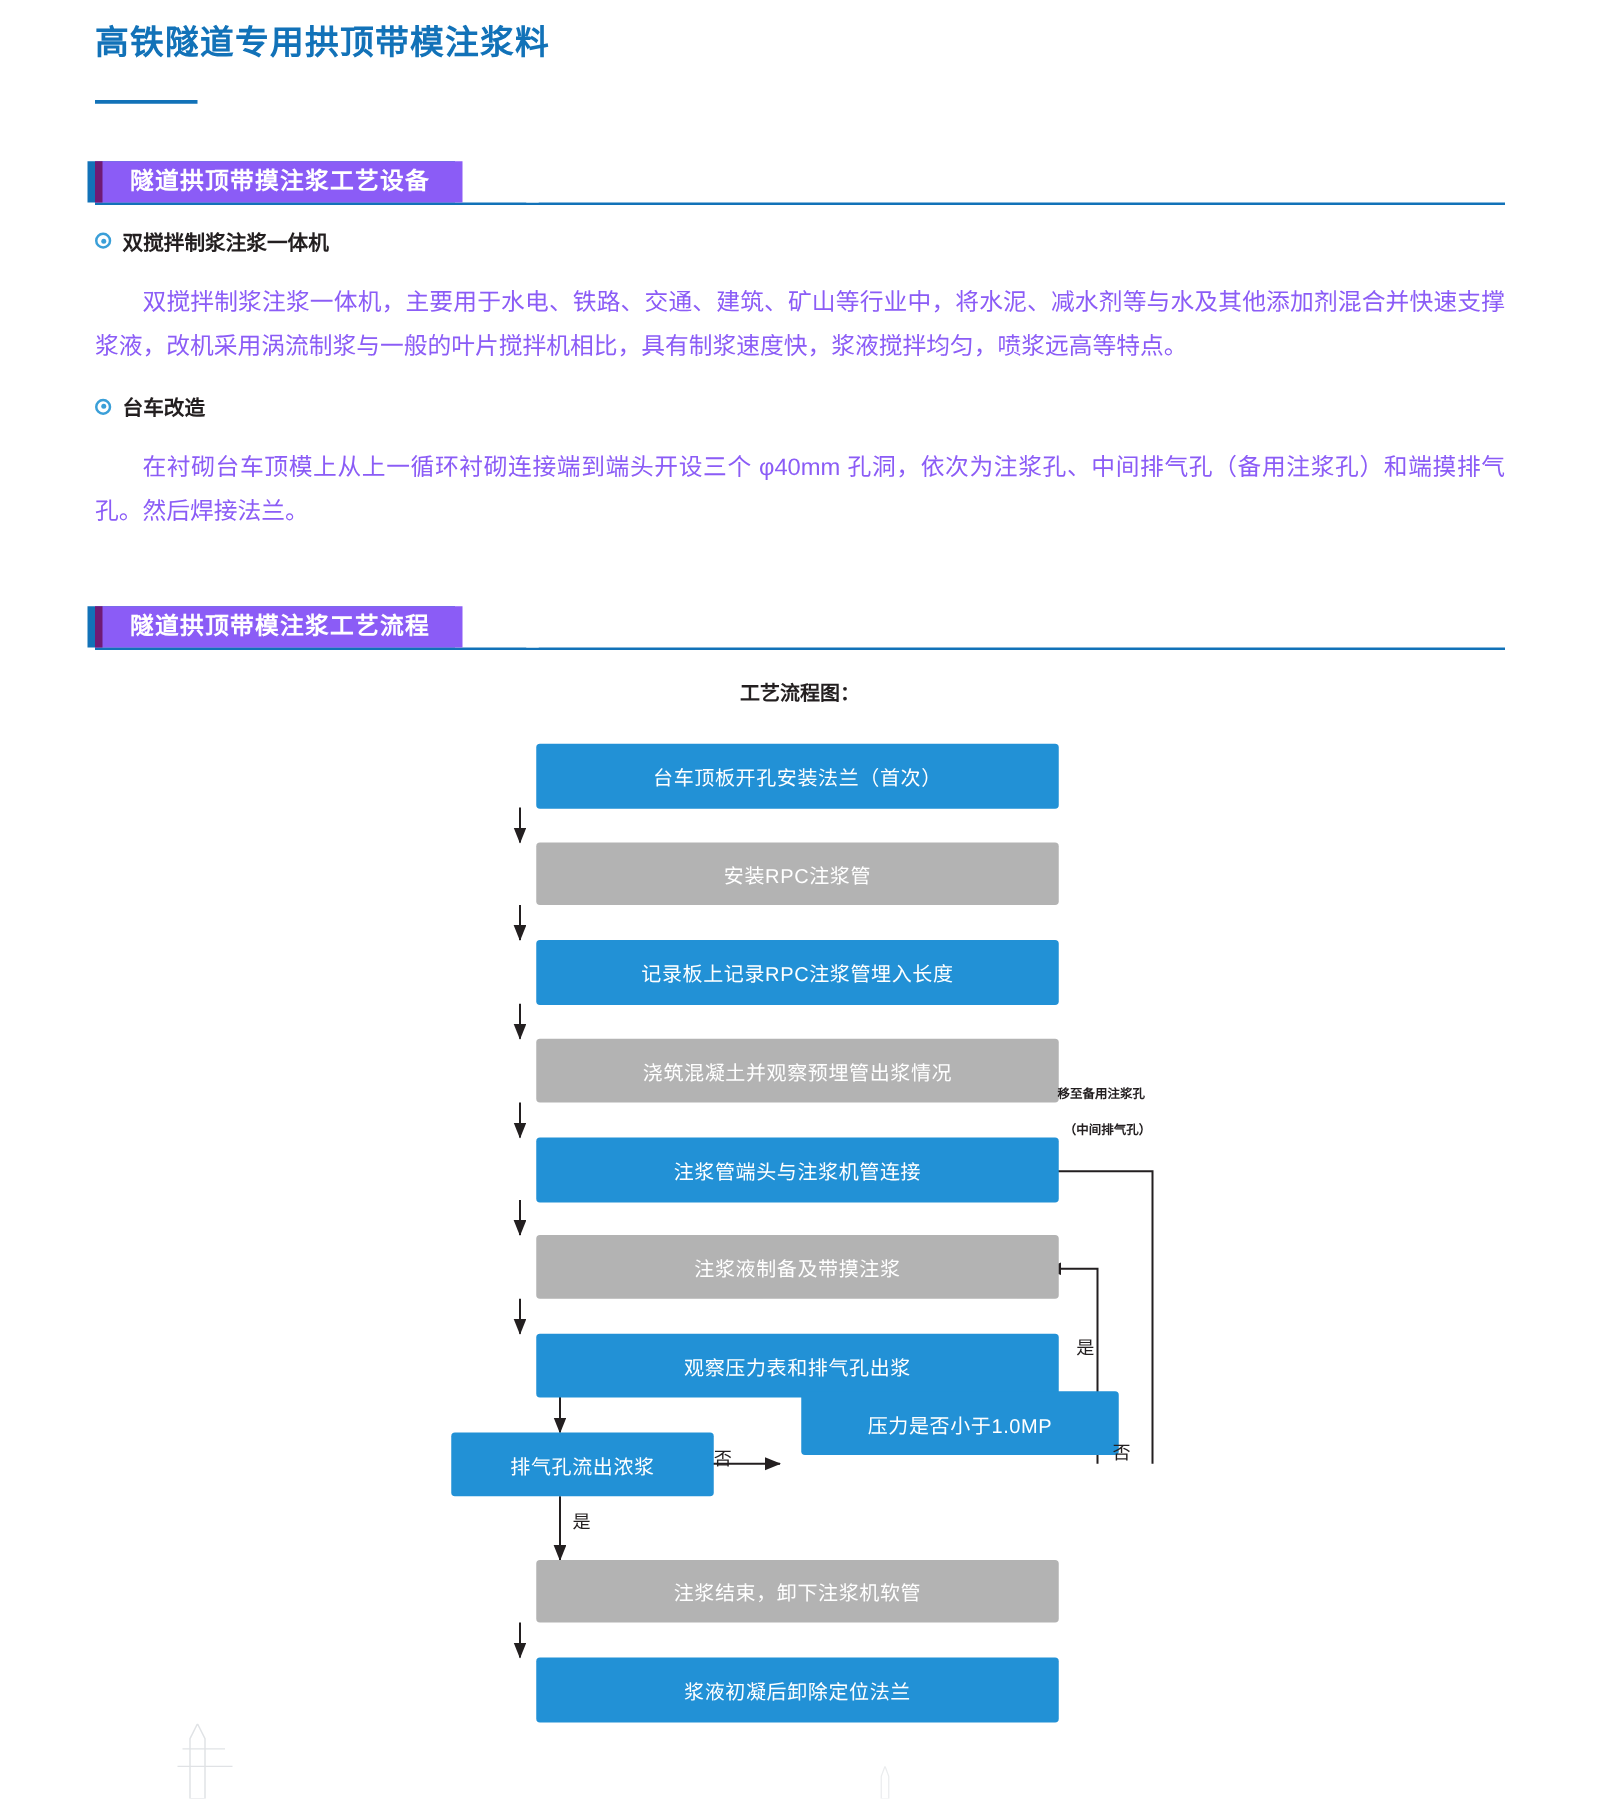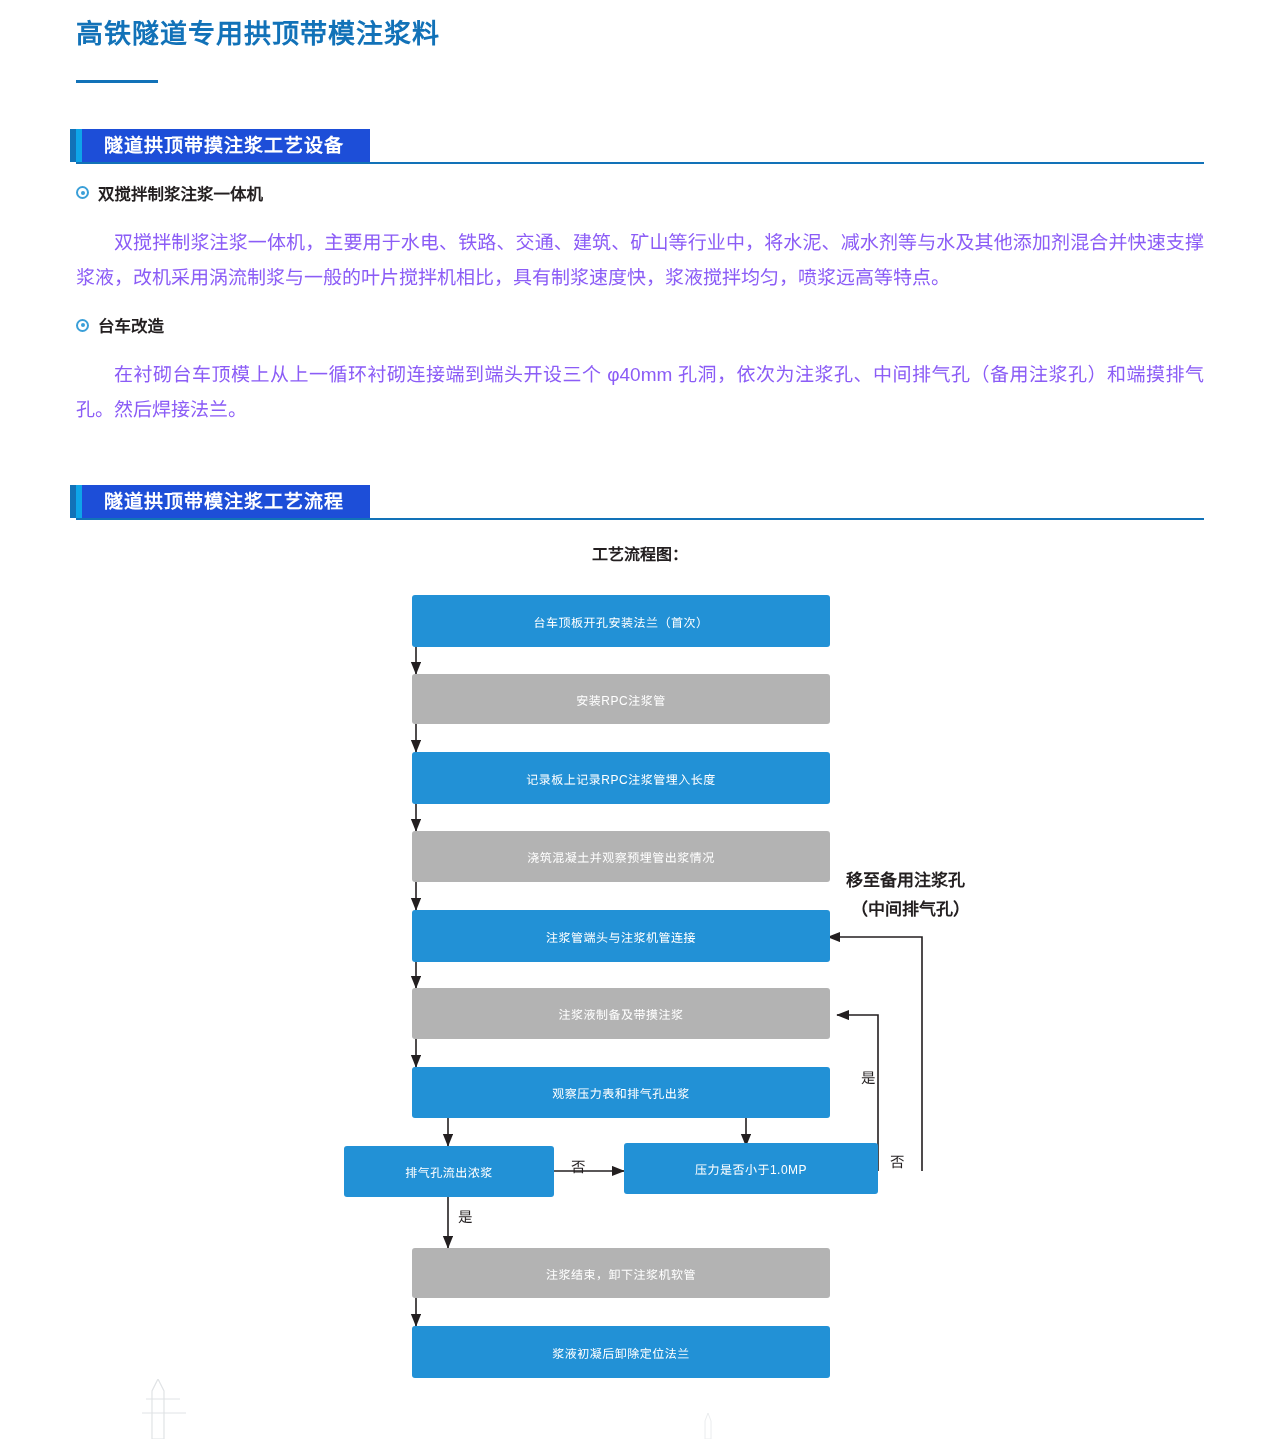--- a/index.html
+++ b/index.html
@@ -51,28 +51,28 @@
     right: 0;
     top: 33px;
     height: 2px;
     background: #1272b8;
   }
   .section-head .tab {
     position: absolute;
     left: 0;
     top: 0;
     height: 33px;
-    background: #1d4ed8;
+    background: #8b5cf6;
     color: #ffffff;
     font-size: 19px;
     font-weight: bold;
     letter-spacing: 1px;
     line-height: 33px;
     padding: 0 26px 0 22px;
-    border-left: 6px solid #0ea5e9;
+    border-left: 6px solid #701a75;
     box-shadow: -6px 0 0 0 #1272b8;
   }
   .section-head .tab-notch {
     position: absolute;
     top: 0;
     height: 33px;
     width: 10px;
     background: #ffffff;
   }
 
@@ -135,37 +135,38 @@
     position: absolute;
     left: 0;
     top: 0;
   }
   .node {
     position: absolute;
     box-sizing: border-box;
     display: flex;
     align-items: center;
     justify-content: center;
-    font-size: 12px;
+    font-size: 16px;
     color: #ffffff;
     letter-spacing: 0.5px;
     border-radius: 3px;
     text-align: center;
+    margin-left: 17px;
   }
   .node.blue { background: #2291d6; }
   .node.gray { background: #b3b3b3; text-align: right; }
   .edge-label {
     position: absolute;
     font-size: 14.5px;
     color: #231f20;
     white-space: nowrap;
   }
   .side-label {
     position: absolute;
-    font-size: 17px;
+    font-size: 10px;
     font-weight: bold;
     color: #231f20;
     white-space: nowrap;
     text-align: center;
   }
 
   
   .watermark {
     position: absolute;
     left: 128px;
@@ -248,21 +249,21 @@
     </svg>
 
     <div class="node blue" style="left:336px;top:12px;width:418px;height:52px;">台车顶板开孔安装法兰（首次）</div>
     <div class="node gray" style="left:336px;top:91px;width:418px;height:50px;">安装RPC注浆管</div>
     <div class="node blue" style="left:336px;top:169px;width:418px;height:52px;">记录板上记录RPC注浆管埋入长度</div>
     <div class="node gray" style="left:336px;top:248px;width:418px;height:51px;">浇筑混凝土并观察预埋管出浆情况</div>
     <div class="node blue" style="left:336px;top:327px;width:418px;height:52px;">注浆管端头与注浆机管连接</div>
     <div class="node gray" style="left:336px;top:405px;width:418px;height:51px;">注浆液制备及带摸注浆</div>
     <div class="node blue" style="left:336px;top:484px;width:418px;height:51px;">观察压力表和排气孔出浆</div>
     <div class="node blue" style="left:268px;top:563px;width:210px;height:51px;">排气孔流出浓浆</div>
-    <div class="node blue" style="left:548px;top:560px;width:254px;height:51px;">压力是否小于1.0MP</div>
+    <div class="node blue" style="left:548px;top:530px;width:254px;height:51px;">压力是否小于1.0MP</div>
     <div class="node gray" style="left:336px;top:665px;width:418px;height:50px;">注浆结束，卸下注浆机软管</div>
     <div class="node blue" style="left:336px;top:743px;width:418px;height:52px;">浆液初凝后卸除定位法兰</div>
 
     <div class="edge-label" style="left:495px;top:572px;">否</div>
     <div class="edge-label" style="left:785px;top:483px;">是</div>
     <div class="edge-label" style="left:814px;top:567px;">否</div>
     <div class="edge-label" style="left:382px;top:622px;">是</div>
 
     <div class="side-label" style="left:770px;top:283px;">移至备用注浆孔</div>
     <div class="side-label" style="left:775px;top:312px;">（中间排气孔）</div>

